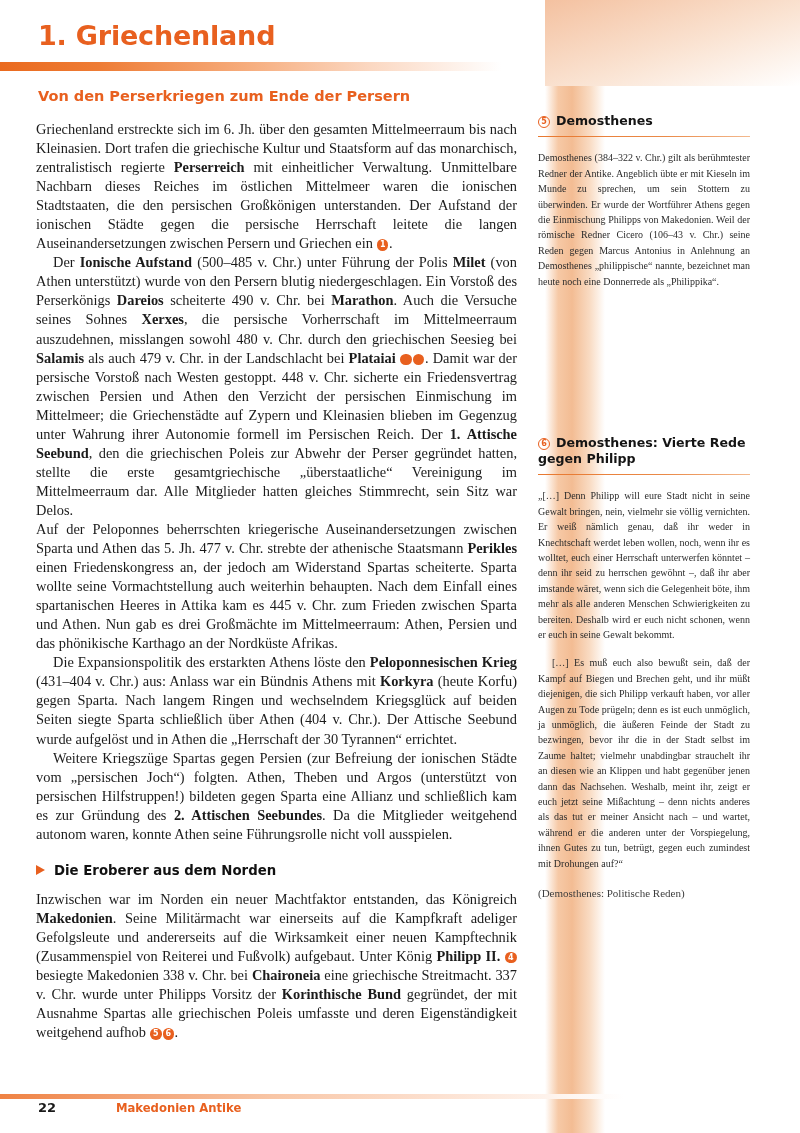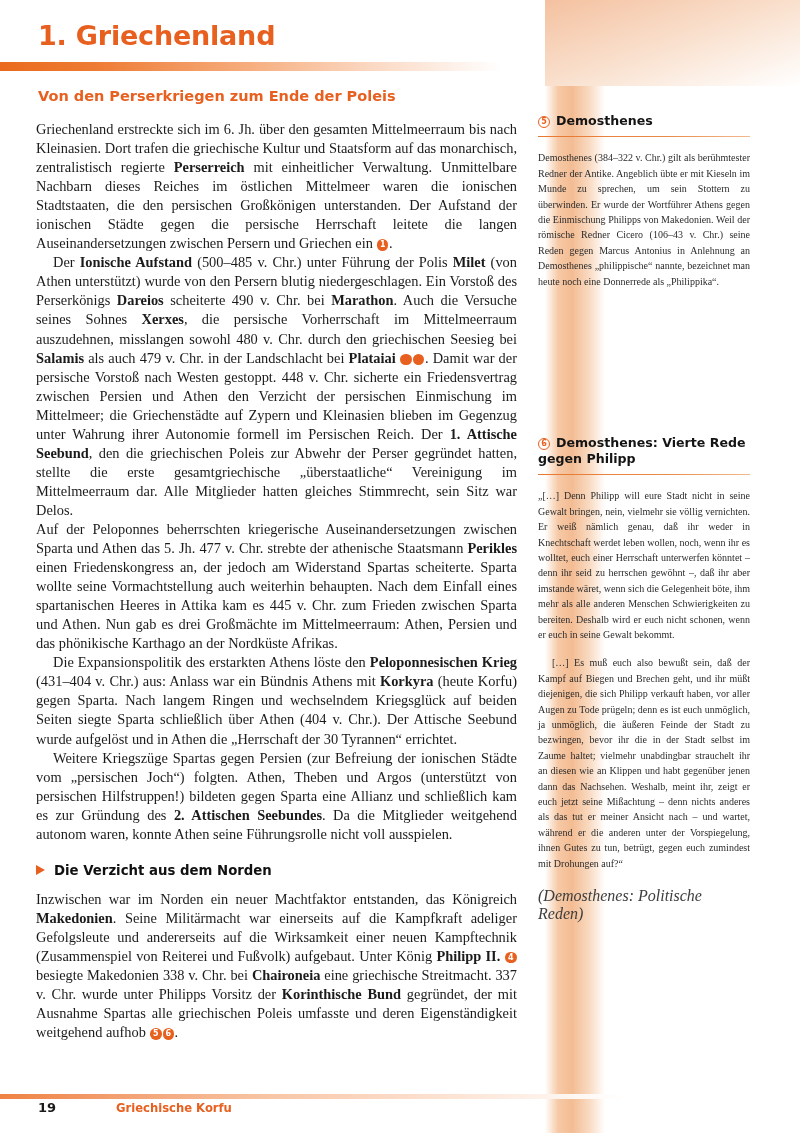--- a/index.html
+++ b/index.html
@@ -186,22 +186,21 @@
     margin: 13px 0 0 0;
     font-size: 10px;
     line-height: 15.4px;
     color: #2b2b2b;
     text-align: justify;
     hyphens: manual;
   }
   p.side-body.indent { text-indent: 14px; }
   p.side-src {
     margin: 16px 0 0 0;
-    font-size: 16px;
-    font-style: italic;
+    font-size: 11px;
     color: #3d3d3d;
   }
 
   
   .footer-rule {
     position: absolute;
     top: 1094px;
     left: 0;
     width: 800px;
     height: 5px;
@@ -234,38 +233,38 @@
 
 <div class="page">
 
   <div class="sidebar-band"></div>
   <div class="sidebar-band-top"></div>
 
   <div class="main">
 
     <div class="chapter-title">1. Griechenland</div>
     <div class="title-rule"></div>
-    <div class="section-title">Von den Perserkriegen zum Ende der Poleis</div>
+    <div class="section-title">Von den Perserkriegen zum Ende der Persern</div>
 
     <div class="body-col">
 
       <p class="body"><span>Griechenland erstreckte sich im 6. Jh. über den gesamten Mittelmeerraum bis nach Kleinasien. Dort trafen die griechische Kultur und Staatsform auf das monarchisch, zentralistisch regierte </span><b>Perserreich</b><span> mit einheitlicher Verwaltung. Unmittelbare Nachbarn dieses Reiches im östlichen Mittelmeer waren die ionischen Stadtstaaten, die den persischen Großkönigen unterstanden. Der Aufstand der ionischen Städte gegen die persische Herrschaft leitete die langen Auseinandersetzungen zwischen Persern und Griechen ein </span><span class="cnum">1</span><span>.</span></p>
 
       <p class="body indent"><span>Der </span><b>Ionische Aufstand</b><span> (500–485 v. Chr.) unter Führung der Polis </span><b>Milet</b><span> (von Athen unterstützt) wurde von den Persern blutig niedergeschlagen. Ein Vorstoß des Perserkönigs </span><b>Dareios</b><span> scheiterte 490 v. Chr. bei </span><b>Marathon</b><span>. Auch die Versuche seines Sohnes </span><b>Xerxes</b><span>, die persische Vorherrschaft im Mittelmeerraum auszudehnen, misslangen sowohl 480 v. Chr. durch den griechischen Seesieg bei </span><b>Salamis</b><span> als auch 479 v. Chr. in der Landschlacht bei </span><b>Plataiai</b><span> </span><span class="cnum">2</span><span class="cnum">3</span><span>. Damit war der persische Vorstoß nach Westen gestoppt. 448 v. Chr. sicherte ein Friedensvertrag zwischen Persien und Athen den Verzicht der persischen Einmischung im Mittelmeer; die Griechenstädte auf Zypern und Kleinasien blieben im Gegenzug unter Wahrung ihrer Autonomie formell im Persischen Reich. Der </span><b>1. Attische Seebund</b><span>, den die griechischen Poleis zur Abwehr der Perser gegründet hatten, stellte die erste gesamtgriechische „überstaatliche“ Vereinigung im Mittelmeerraum dar. Alle Mitglieder hatten gleiches Stimmrecht, sein Sitz war Delos.</span></p>
 
 
       <p class="body"><span>Auf der Peloponnes beherrschten kriegerische Auseinandersetzungen zwischen Sparta und Athen das 5. Jh. 477 v. Chr. strebte der athenische Staatsmann </span><b>Perikles</b><span> einen Friedenskongress an, der jedoch am Widerstand Spartas scheiterte. Sparta wollte seine Vormachtstellung auch weiterhin behaupten. Nach dem Einfall eines spartanischen Heeres in Attika kam es 445 v. Chr. zum Frieden zwischen Sparta und Athen. Nun gab es drei Großmächte im Mittelmeerraum: Athen, Persien und das phönikische Karthago an der Nordküste Afrikas.</span></p>
 
       <p class="body indent"><span>Die Expansionspolitik des erstarkten Athens löste den </span><b>Peloponnesischen Krieg</b><span> (431–404 v. Chr.) aus: Anlass war ein Bündnis Athens mit </span><b>Korkyra</b><span> (heute Korfu) gegen Sparta. Nach langem Ringen und wechselndem Kriegsglück auf beiden Seiten siegte Sparta schließlich über Athen (404 v. Chr.). Der Attische Seebund wurde aufgelöst und in Athen die „Herrschaft der 30 Tyrannen“ errichtet.</span></p>
 
       <p class="body indent"><span>Weitere Kriegszüge Spartas gegen Persien (zur Befreiung der ionischen Städte vom „persischen Joch“) folgten. Athen, Theben und Argos (unterstützt von persischen Hilfstruppen!) bildeten gegen Sparta eine Allianz und schließlich kam es zur Gründung des </span><b>2. Attischen Seebundes</b><span>. Da die Mitglieder weitgehend autonom waren, konnte Athen seine Führungsrolle nicht voll ausspielen.</span></p>
 
       <div class="sub-head">
         <span class="tri"></span>
-        <span>Die Verzicht aus dem Norden</span>
+        <span>Die Eroberer aus dem Norden</span>
       </div>
 
       <p class="body"><span>Inzwischen war im Norden ein neuer Machtfaktor entstanden, das Königreich </span><b>Makedonien</b><span>. Seine Militärmacht war einerseits auf die Kampfkraft adeliger Gefolgsleute und andererseits auf die Wirksamkeit einer neuen Kampftechnik (Zusammenspiel von Reiterei und Fußvolk) aufgebaut. Unter König </span><b>Philipp II.</b><span> </span><span class="cnum">4</span><span> besiegte Makedonien 338 v. Chr. bei </span><b>Chaironeia</b><span> eine griechische Streitmacht. 337 v. Chr. wurde unter Philipps Vorsitz der </span><b>Korinthische Bund</b><span> gegründet, der mit Ausnahme Spartas alle griechischen Poleis umfasste und deren Eigenständigkeit weitgehend aufhob </span><span class="cnum">5</span><span class="cnum">6</span><span>.</span></p>
 
     </div>
   </div>
 
   <div class="sidebar">
 
     <div class="side-box side-box-1">
@@ -282,16 +281,16 @@
       </div>
       <div class="side-rule"></div>
       <p class="side-body">„[…] Denn Philipp will eure Stadt nicht in seine Gewalt bringen, nein, vielmehr sie völlig vernichten. Er weiß nämlich genau, daß ihr weder in Knechtschaft werdet leben wollen, noch, wenn ihr es wolltet, euch einer Herrschaft unterwerfen könntet – denn ihr seid zu herrschen gewöhnt –, daß ihr aber imstande wäret, wenn sich die Gelegenheit böte, ihm mehr als alle anderen Menschen Schwierigkeiten zu bereiten. Deshalb wird er euch nicht schonen, wenn er euch in seine Gewalt bekommt.</p>
       <p class="side-body indent">[…] Es muß euch also bewußt sein, daß der Kampf auf Biegen und Brechen geht, und ihr müßt diejenigen, die sich Philipp verkauft haben, vor aller Augen zu Tode prügeln; denn es ist euch unmöglich, ja unmöglich, die äußeren Feinde der Stadt zu bezwingen, bevor ihr die in der Stadt selbst im Zaume haltet; vielmehr unabdingbar strauchelt ihr an diesen wie an Klippen und habt gegenüber jenen dann das Nachsehen. Weshalb, meint ihr, zeigt er euch jetzt seine Mißachtung – denn nichts anderes als das tut er meiner Ansicht nach – und wartet, während er die anderen unter der Vorspiegelung, ihnen Gutes zu tun, betrügt, gegen euch zumindest mit Drohungen auf?“</p>
       <p class="side-src">(Demosthenes: Politische Reden)</p>
     </div>
 
   </div>
 
   <div class="footer-rule"></div>
-  <div class="folio">19</div>
-  <div class="running-head">Griechische Korfu</div>
+  <div class="folio">22</div>
+  <div class="running-head">Makedonien Antike</div>
 
 </div>
 
 </body></html>

